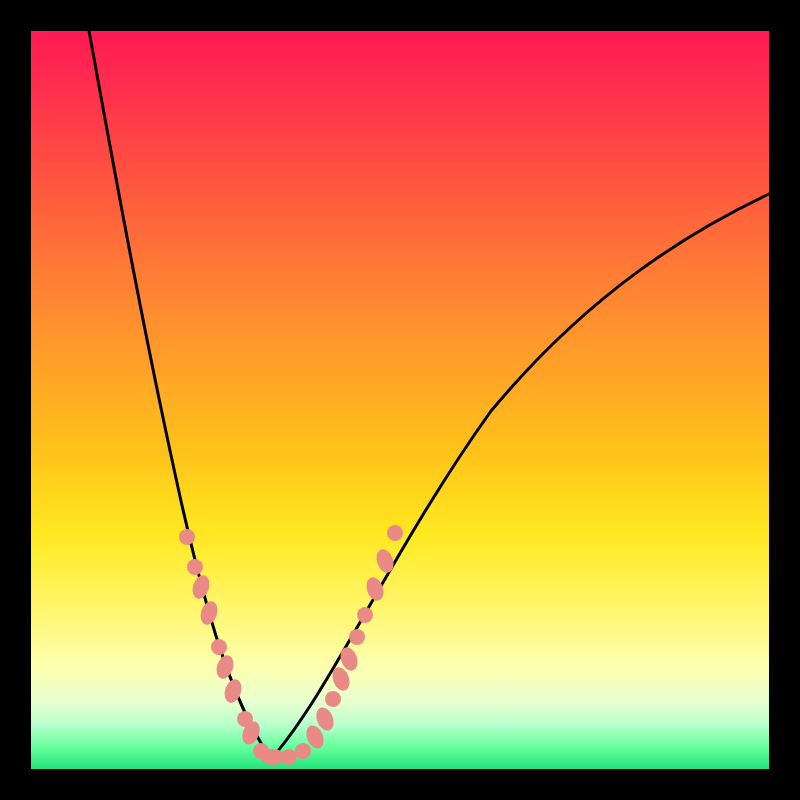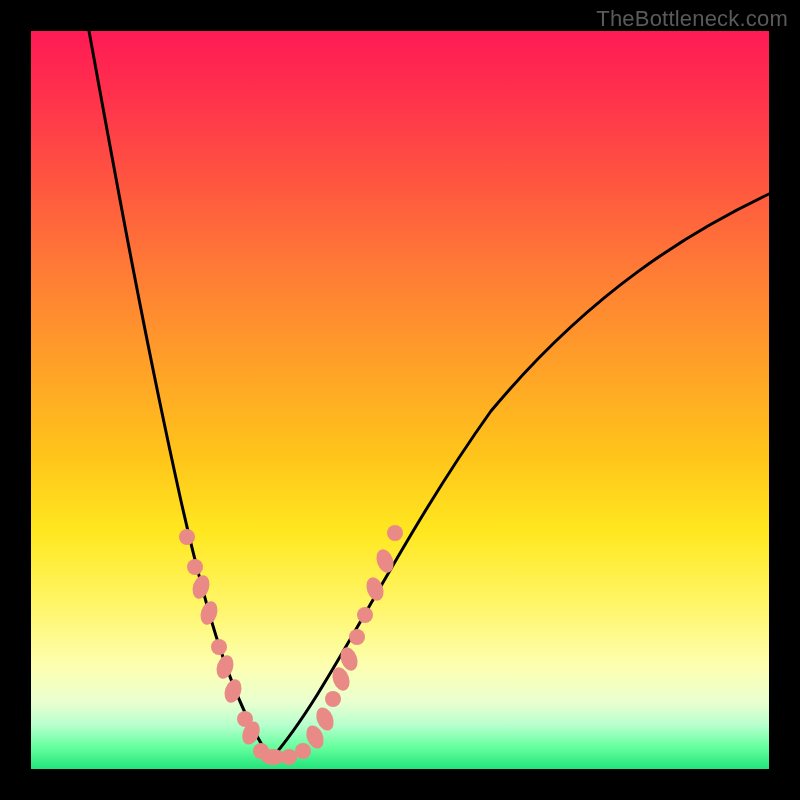--- a/index.html
+++ b/index.html
@@ -114,14 +114,13 @@
         <ellipse class="capsule" cx="318" cy="628" rx="8" ry="12" transform="rotate(-20 318 628)"></ellipse>
         <circle class="dot" cx="326" cy="606" r="8"></circle>
         <circle class="dot" cx="334" cy="584" r="8"></circle>
         <ellipse class="capsule" cx="344" cy="558" rx="8" ry="12" transform="rotate(-20 344 558)"></ellipse>
         <ellipse class="capsule" cx="354" cy="530" rx="8" ry="12" transform="rotate(-20 354 530)"></ellipse>
         <circle class="dot" cx="364" cy="502" r="8"></circle>
       </g>
     </svg>
 
   </div>
-  <div class="watermark">TheBottleneck.com</div>
 </div>
 
 </body></html>

